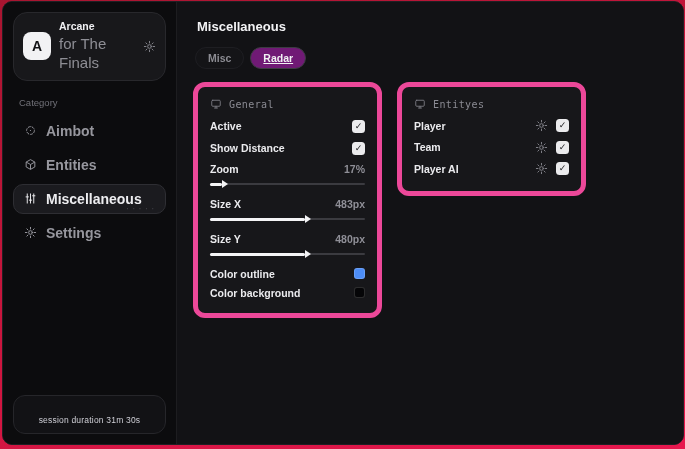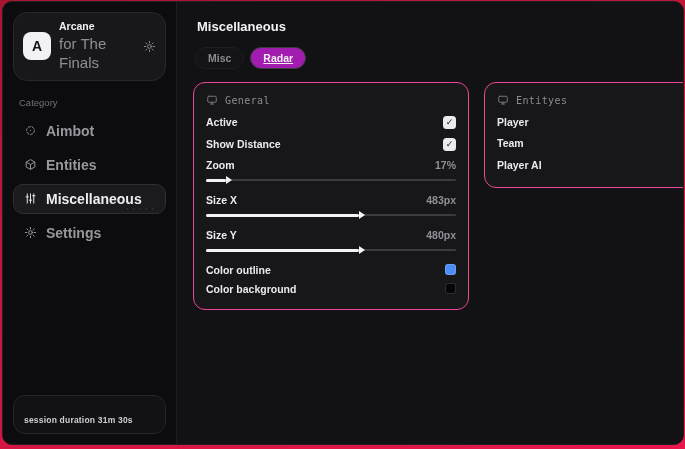--- a/index.html
+++ b/index.html
@@ -48,35 +48,35 @@
   .nav-item.active{background:#1b1b1f;border-color:#2e2e33;color:#ededf0;}
   .nav-item.active::after{
     content:"· · · · ·";position:absolute;right:10px;bottom:1px;
     font-size:7px;color:#5a5a60;letter-spacing:1px;opacity:.55;
   }
   .sidebar-footer{
     margin-top:auto;background:#121215;border:1px solid #26262a;
     border-radius:12px;padding:8px 10px;
   }
   .sub-line{font-family:"DejaVu Sans Mono","Liberation Mono",monospace;font-size:10px;color:#b4b4bb;}
-  .sess-line{font-size:8.5px;font-weight:700;color:#cfcfd6;margin-top:11px;letter-spacing:.2px;}
+  .sess-line{font-size:8.5px;font-weight:400;color:#cfcfd6;margin-top:11px;letter-spacing:.2px;text-align:center;}
   
   .main{flex:1;padding:13px 16px;box-sizing:border-box;background:#121215;}
   .page-title{font-size:13px;font-weight:800;color:#f3f3f5;margin:4px 0 0 4px;}
   .tabs{display:flex;gap:6px;margin:13px 0 0 2px;}
   .tab{
     font-size:10.5px;font-weight:600;color:#8b8b92;
     background:#141417;border:1px solid #1e1e22;border-radius:999px;
     padding:4px 12px;cursor:pointer;
   }
-  .tab.active{background:#a21caf;border-color:#3c3c42;color:#f1f1f4;text-decoration:underline;}
+  .tab.active{background:#701a75;border-color:#3c3c42;color:#f1f1f4;text-decoration:underline;}
   .panels{display:flex;gap:15px;align-items:flex-start;margin-top:13px;}
   .panel{
-    width:276px;box-sizing:border-box;
-    background:#17171a;border:1px solid #ec4899;border-radius:12px;
+    width:189px;box-sizing:border-box;
+    background:#17171a;border:5px solid #ec4899;border-radius:12px;
     padding:9px 12px 11px;
   }
   .panel-header{display:flex;align-items:center;gap:7px;margin:2px 0 5px;color:#7d7d85;}
   .panel-title{
     font-family:"DejaVu Sans Mono","Liberation Mono",monospace;
     font-size:10px;letter-spacing:.4px;color:#8b8b93;
   }
   .row{display:flex;align-items:center;justify-content:space-between;min-height:22px;}
   .row-label{font-size:10.5px;font-weight:700;color:#ebebee;}
   .row-value{font-size:10.5px;font-weight:600;color:#8f8f97;}

